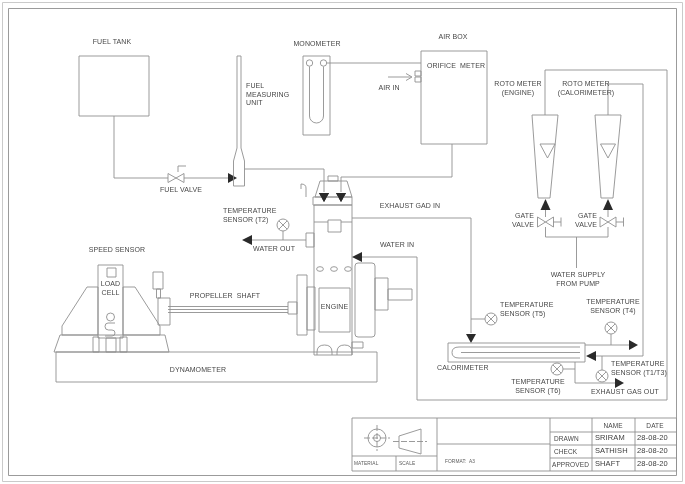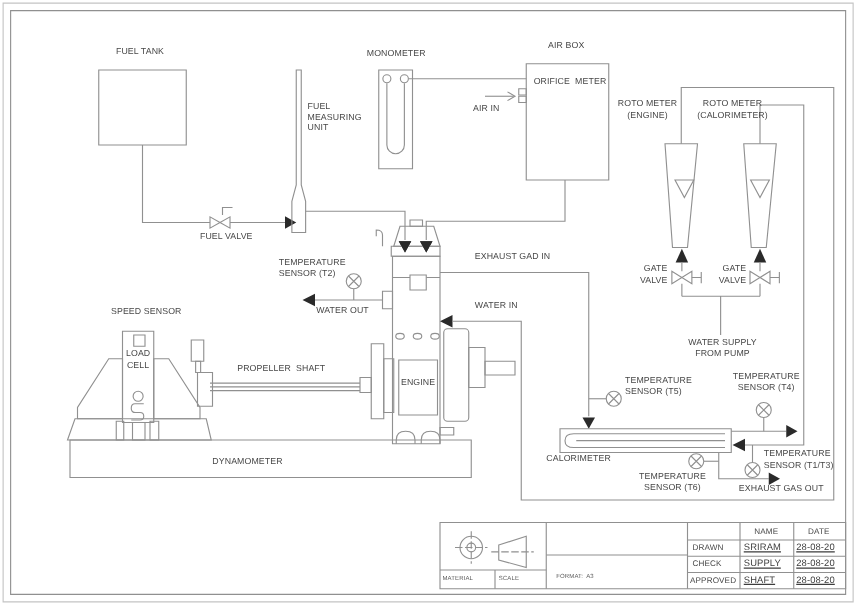--- a/index.html
+++ b/index.html
@@ -6,21 +6,21 @@
   .page{position:relative;width:685px;height:484px;background:#ffffff;overflow:hidden;
         font-family:"Liberation Sans", sans-serif;}
   svg{position:absolute;left:0;top:0;}
   svg *{vector-effect:non-scaling-stroke;}
   .lb{position:absolute;font-size:7px;line-height:8.5px;color:#474747;white-space:pre;
       letter-spacing:0.1px;}
   .c{transform:translateX(-50%);text-align:center;}
   .r{transform:translateX(-100%);text-align:right;}
   .t5{font-size:4.8px;line-height:5px;color:#5a5a5a;}
   .t65{font-size:6.5px;line-height:7px;}
-  .t75{font-size:7.5px;line-height:8px;color:#3d3d3d;text-decoration:underline;}
+  .t75{font-size:7.5px;line-height:8px;color:#3d3d3d;}
 </style>
 </head>
 <body>
 
 <div class="page">
 
 <svg width="685" height="484" viewBox="0 0 685 484" fill="none" stroke="#909090" stroke-width="0.9">
 
   <g>
     <rect x="2.5" y="2.5" width="680" height="479" stroke="#c4c4c4"></rect>
@@ -244,20 +244,20 @@
 <div class="lb t5" style="left:399px;top:461px">SCALE</div>
 <div class="lb t5" style="left:445px;top:459px">FORMAT:  A3</div>
 <div class="lb t65 c" style="left:613px;top:422px">NAME</div>
 <div class="lb t65 c" style="left:655px;top:422px">DATE</div>
 
 <div class="lb t65" style="left:554px;top:435px">DRAWN</div>
 <div class="lb t75" style="left:595px;top:434px">SRIRAM</div>
 <div class="lb t75" style="left:637px;top:434px">28-08-20</div>
 
 <div class="lb t65" style="left:554px;top:448px">CHECK</div>
-<div class="lb t75" style="left:595px;top:447px">SUPPLY</div>
+<div class="lb t75" style="left:595px;top:447px">SATHISH</div>
 <div class="lb t75" style="left:637px;top:447px">28-08-20</div>
 
 <div class="lb t65" style="left:552px;top:461px">APPROVED</div>
 <div class="lb t75" style="left:595px;top:460px">SHAFT</div>
 <div class="lb t75" style="left:637px;top:460px">28-08-20</div>
 
 </div>
 
 </body></html>

